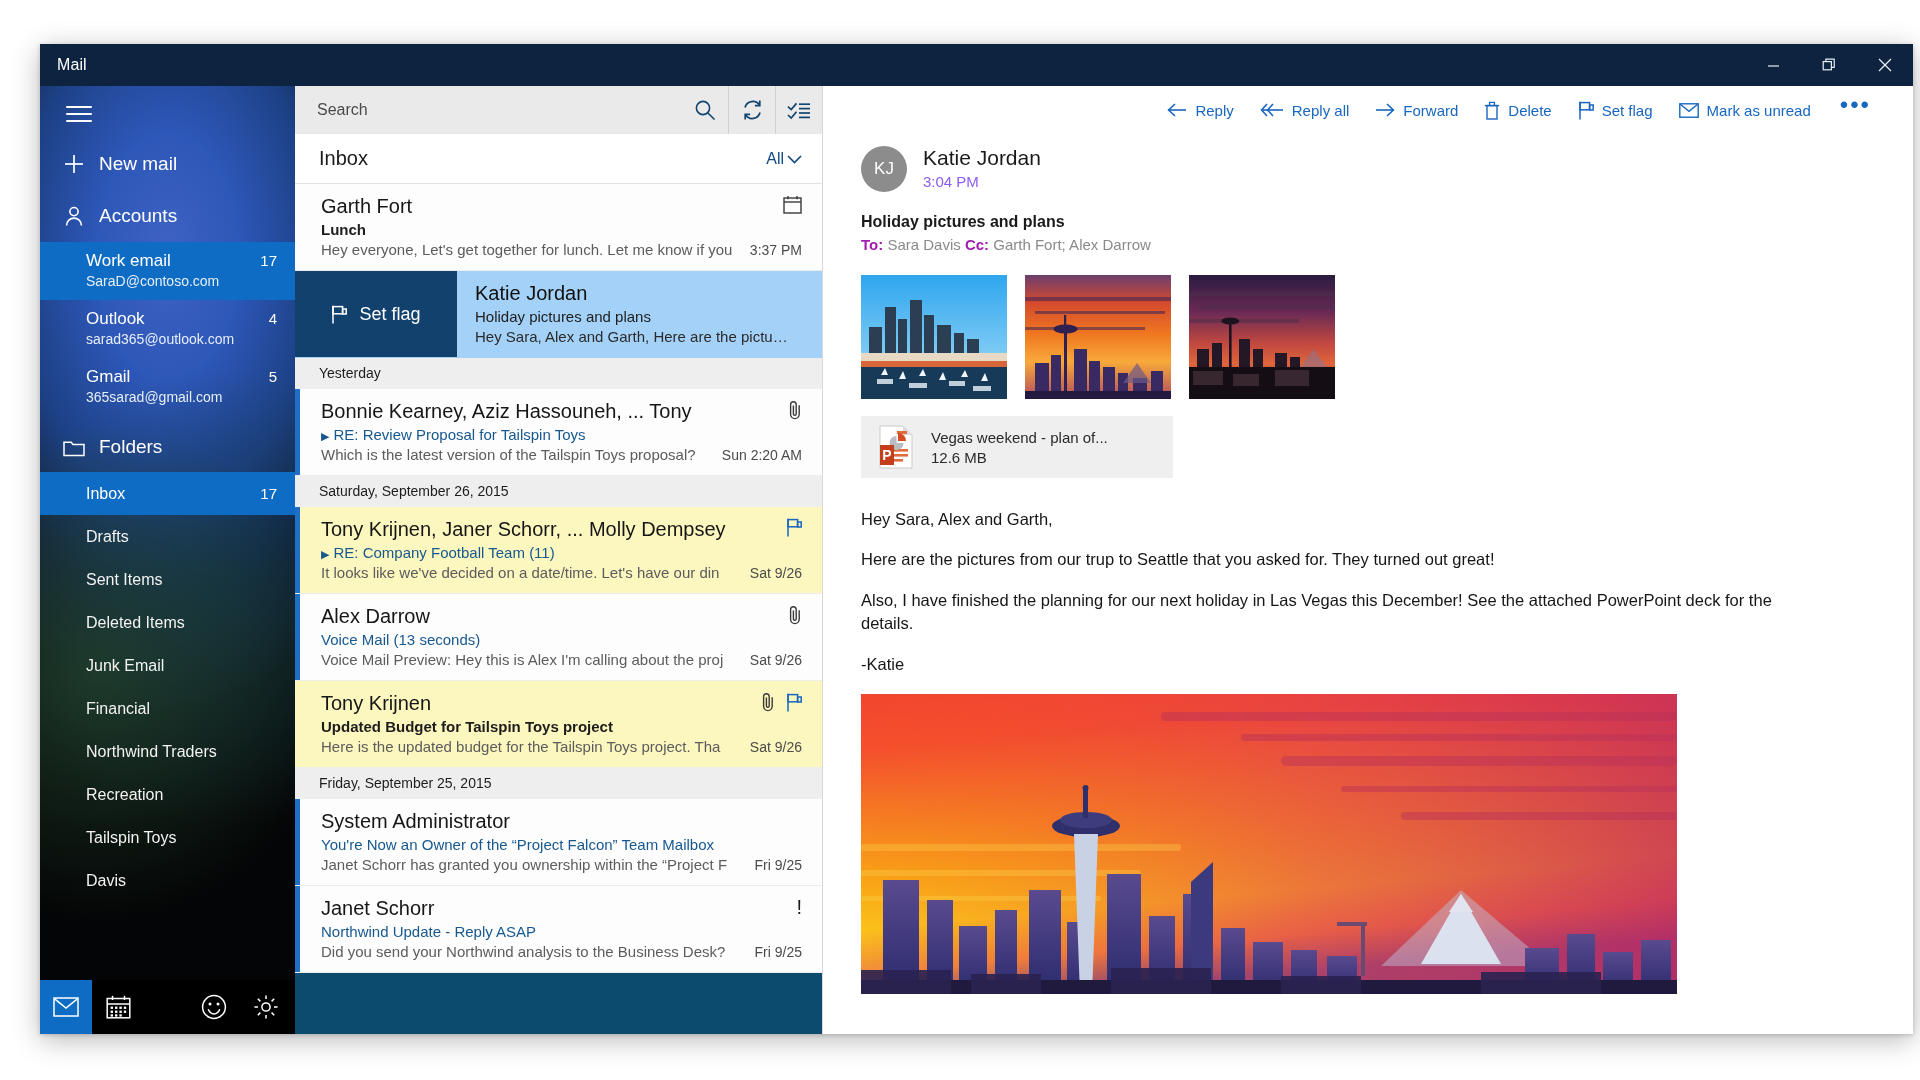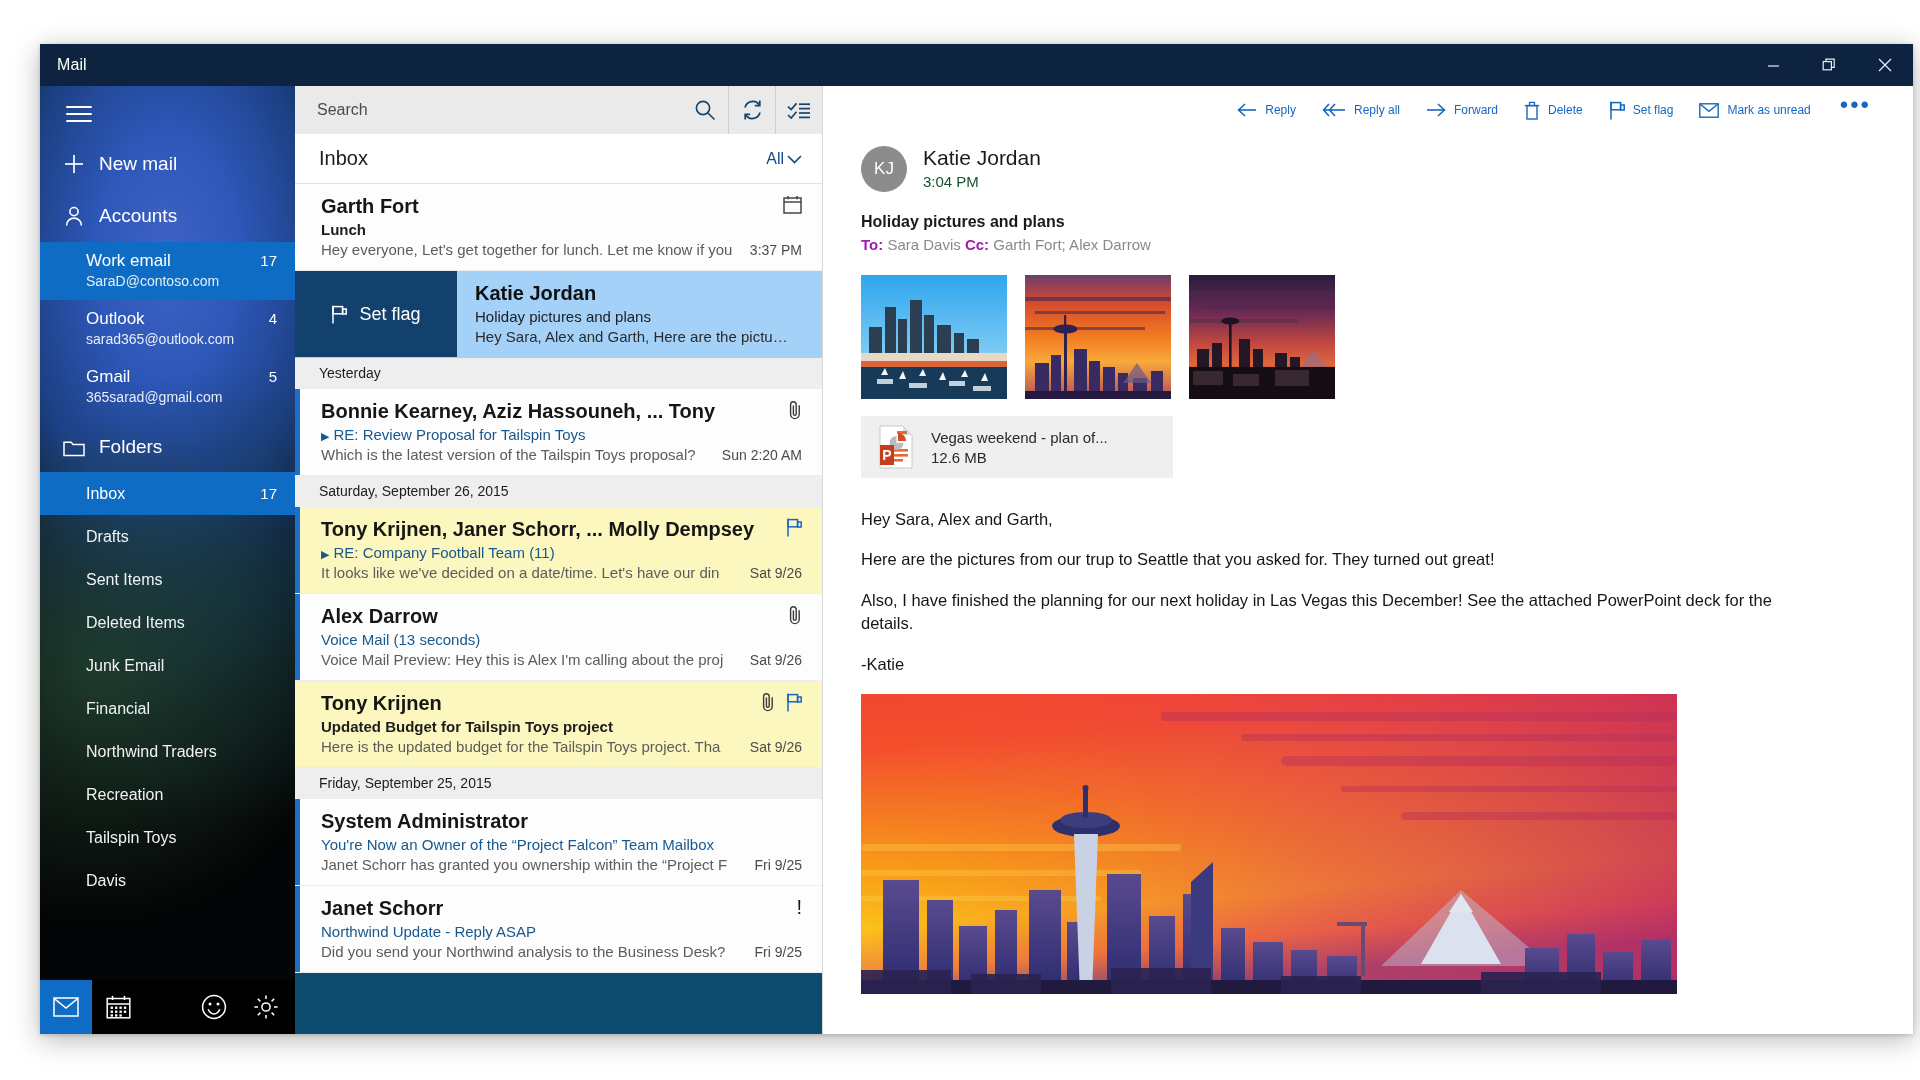--- a/index.html
+++ b/index.html
@@ -156,21 +156,21 @@
     background: #fdfdfd;
   }
   .msg-row.yellow { background: #fcf7bf; }
   .msg-row.unread::before {
     content: ""; position: absolute; left: 0; top: 0; bottom: 0;
     width: 5px; background: #1f6fc4;
   }
   .msg-inner { flex: 1; padding: 11px 20px 12px 26px; min-width: 0; }
   .msg-top { display: flex; align-items: flex-start; }
   .msg-sender {
-    font-size: 20px; color: #161616; flex: 1; font-weight: 700;
+    font-size: 20px; color: #161616; flex: 1; font-weight: 400;
     white-space: nowrap; overflow: hidden; text-overflow: ellipsis;
   }
   .msg-badges { display: flex; align-items: center; gap: 11px; padding-left: 10px; color: #3a3a3a; }
   .msg-badges svg { display: block; }
   .msg-badges .bang { font-size: 20px; color: #1a1a1a; line-height: 1; }
   .msg-subject {
     font-size: 15px; margin-top: 3px;
     white-space: nowrap; overflow: hidden; text-overflow: ellipsis;
   }
   .msg-subject.link { color: #17588f; }
@@ -202,35 +202,35 @@
     flex: 1; min-width: 0; background: #ffffff;
     display: flex; flex-direction: column; overflow: hidden;
   }
   .rp-toolbar {
     height: 48px; flex: 0 0 48px;
     display: flex; align-items: center; justify-content: flex-end;
     padding-right: 30px; gap: 0;
   }
   .cmd {
     display: flex; align-items: center; gap: 8px;
-    color: #1766c0; font-size: 12px; padding: 0 13px; height: 34px; text-align: center;
+    color: #1766c0; font-size: 15px; padding: 0 13px; height: 34px; text-align: center;
   }
   .cmd svg { display: block; }
   .cmd-ellipsis { color: #1766c0; font-size: 24px; letter-spacing: 2px; padding: 0 12px 10px 16px; }
 
   .rp-body { flex: 1; overflow: hidden; padding: 0 34px 0 38px; }
 
   .rp-header { display: flex; align-items: flex-start; gap: 16px; margin-top: 12px; }
   .avatar {
     width: 46px; height: 46px; border-radius: 50%; background: #8c8c8c;
     color: #fff; display: flex; align-items: center; justify-content: center;
     font-size: 17px; flex: 0 0 46px;
   }
   .rp-from-name { font-size: 21px; color: #1a1a1a; }
-  .rp-time { font-size: 15px; color: #14532d; margin-top: 3px; }
+  .rp-time { font-size: 15px; color: #8b5cf6; margin-top: 3px; }
 
   .rp-subject { font-size: 16px; color: #1a1a1a; font-weight: bold; margin-top: 21px; }
   .rp-recipients { font-size: 15px; color: #8a8a8a; margin-top: 5px; }
   .rp-recipients b { color: #a21caf; }
 
   .thumbs { display: flex; gap: 18px; margin-top: 22px; }
   .thumb { width: 146px; height: 124px; overflow: hidden; position: relative; }
   .thumb svg { display: block; width: 100%; height: 100%; }
 
   .attach-card {

